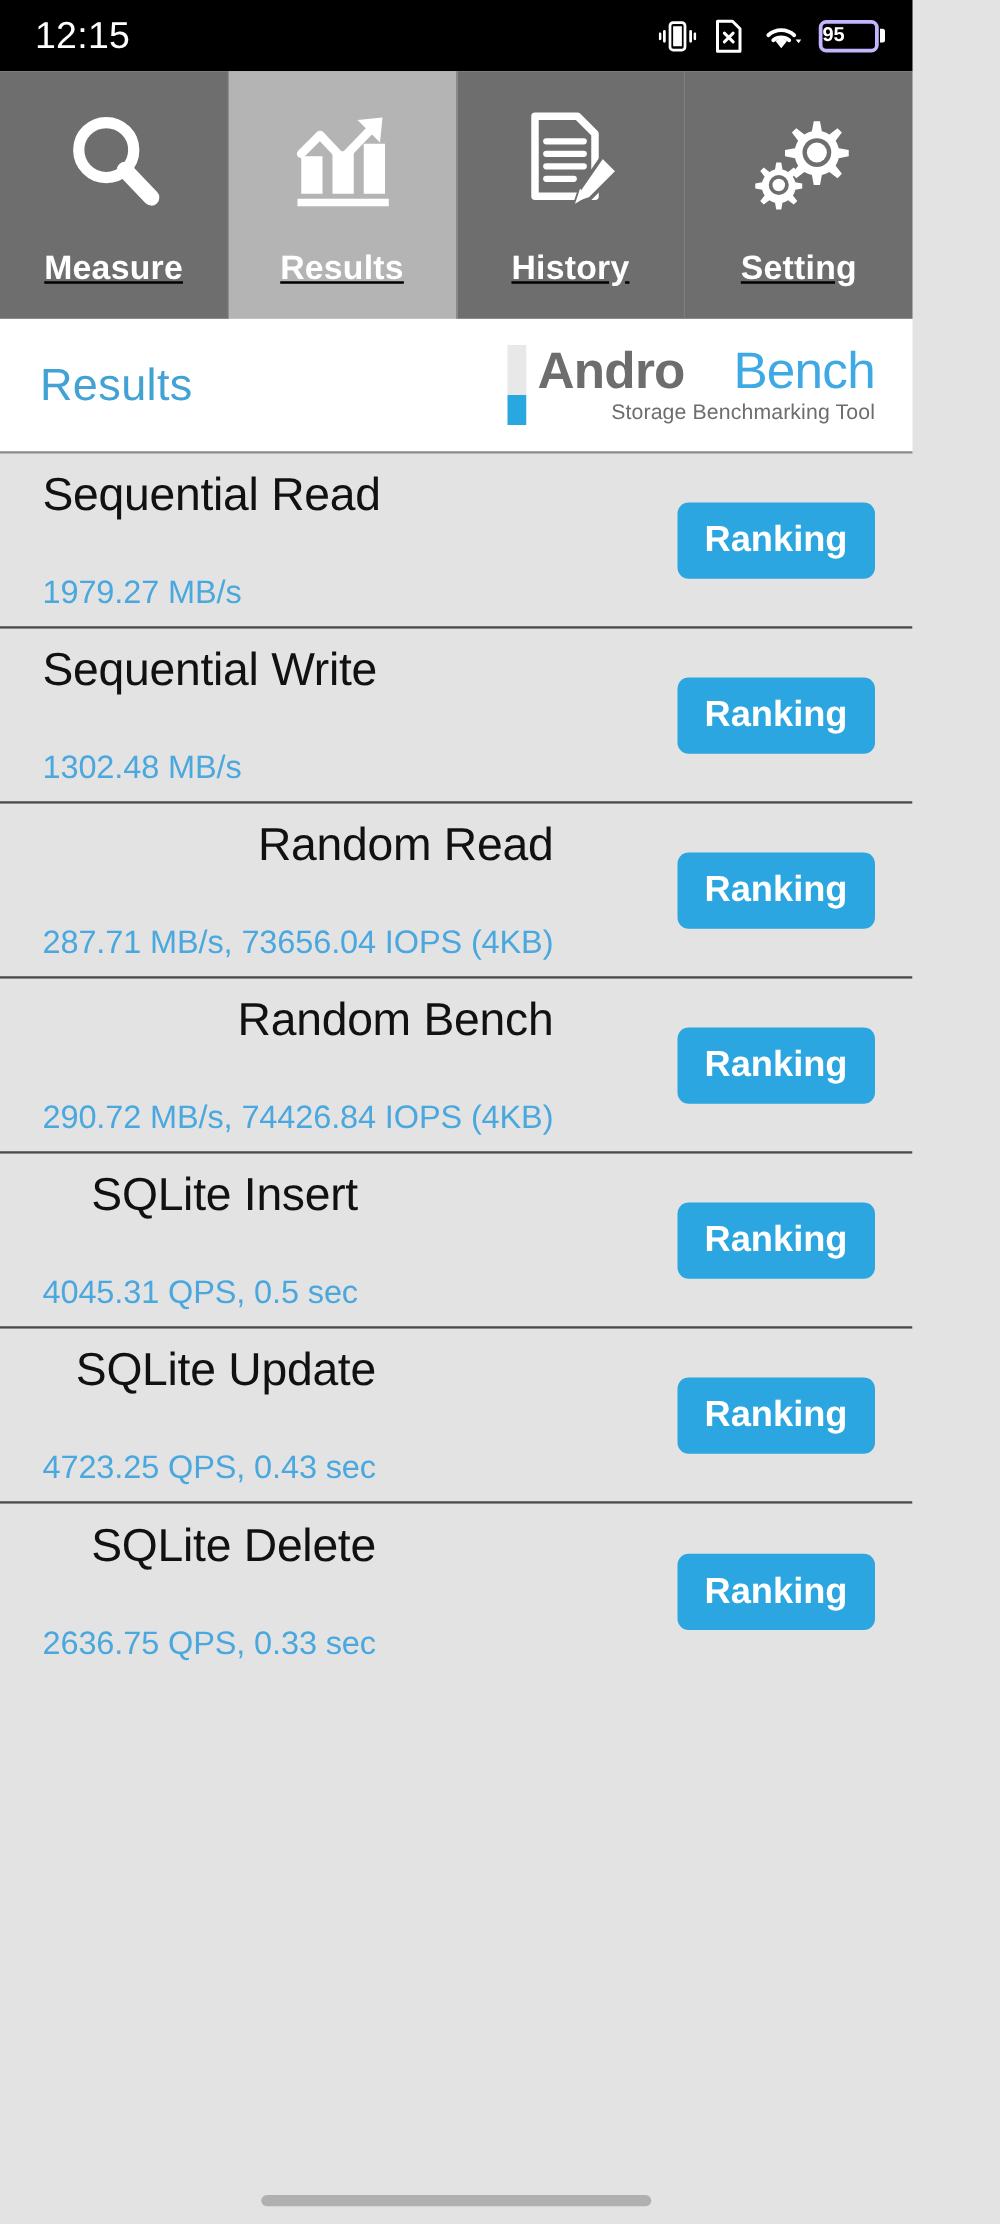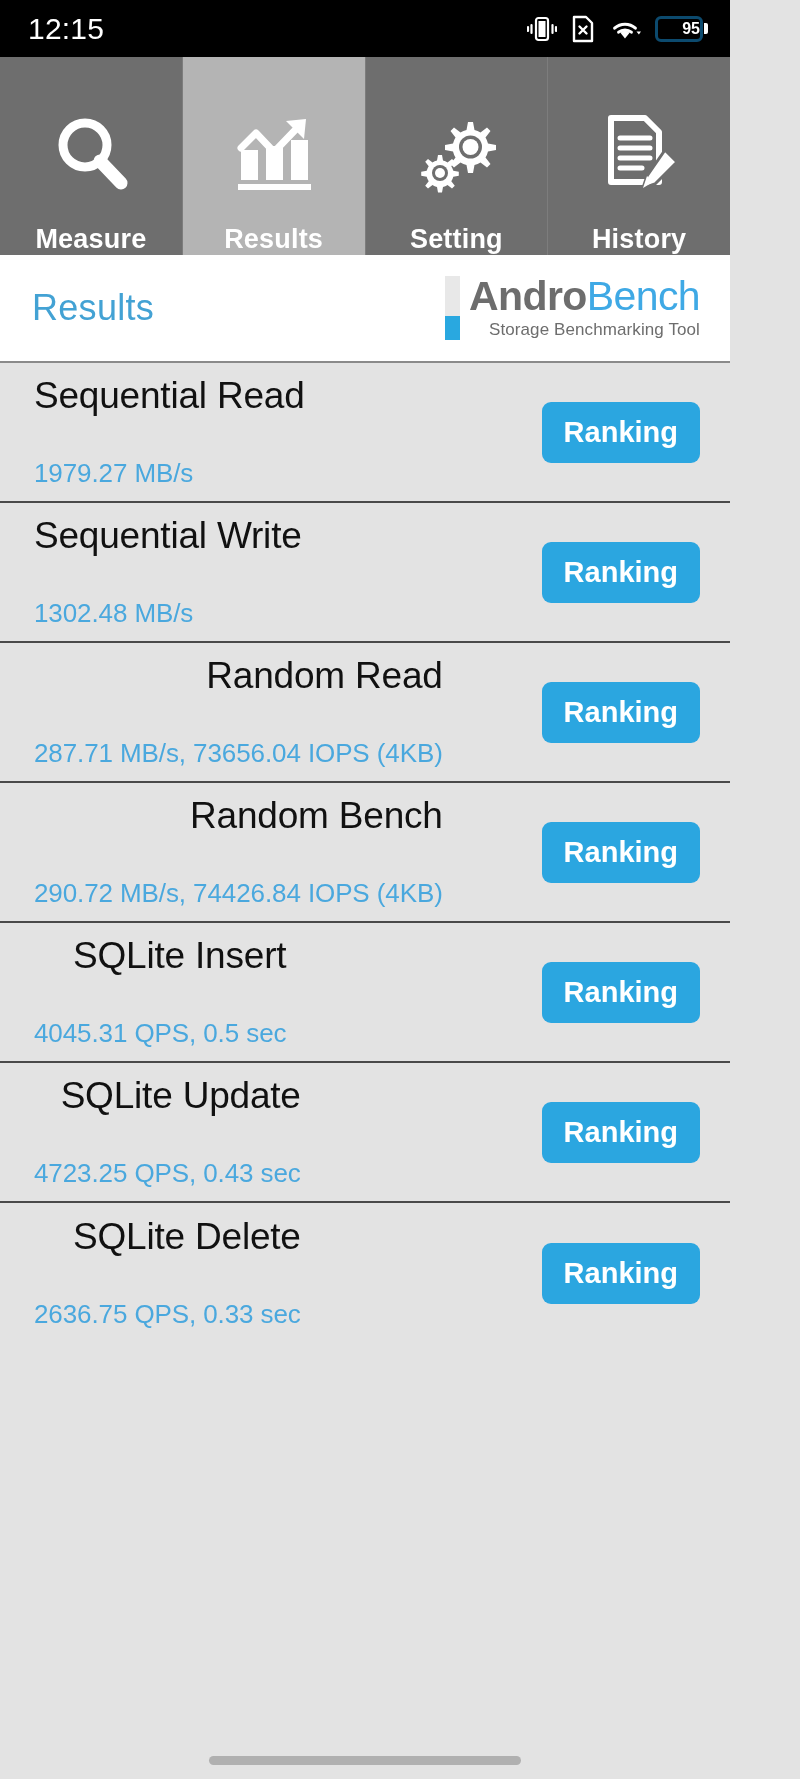--- a/index.html
+++ b/index.html
@@ -17,33 +17,34 @@
     display:flex; align-items:center; justify-content:space-between;
     padding:0 22px 0 28px; flex:0 0 57px;
   }
   .clock { font-size:30px; letter-spacing:0.2px; font-weight:400; }
   .status-icons { display:flex; align-items:center; gap:14px; }
   .status-icons svg { display:block; }
   .batt {
     display:flex; align-items:center;
   }
   .batt-body {
-    width:48px; height:26px; border:3px solid #0c4a6e; border-radius:6px;
-    display:flex; align-items:center; justify-content:flex-end;
+    width:48px; height:26px; border:3px solid #c4b5fd; border-radius:6px;
+    display:flex; align-items:center; justify-content:flex-start;
   }
   .batt-body span { font-size:16px; font-weight:700; color:#fff; line-height:1; }
   .batt-tip { width:4px; height:11px; background:#fff; border-radius:0 2px 2px 0; margin-left:1px; }
 
   
   .tabbar { display:flex; height:198px; flex:0 0 198px; }
   .tab {
     flex:1 1 0; background:#6e6e6e;
-    display:flex; flex-direction:column; align-items:center; justify-content:flex-end;
+    display:flex; flex-direction:column; align-items:center; justify-content:center;
     gap:24px; position:relative; cursor:pointer;
     border-right:1px solid #7d7d7d;
+    text-decoration:underline;
   }
   .tab:last-child { border-right:none; }
   .tab.active { background:#b4b4b4; }
   .tab-icon { height:92px; display:flex; align-items:center; justify-content:center; }
   .tab-icon svg { display:block; }
   .tab-label { color:#fff; font-size:27px; font-weight:700; letter-spacing:0.2px; }
 
   
   .header {
     background:#fff; height:108px; flex:0 0 108px;
@@ -52,21 +53,21 @@
     border-bottom:2px solid #8a8a8a;
   }
   .page-title { color:#43a2d4; font-size:36px; font-weight:400; letter-spacing:0.3px; }
   .logo { display:flex; align-items:stretch; gap:9px; }
   .logo-bar { width:15px; display:flex; flex-direction:column; }
   .logo-bar .lb-top { flex:0 0 62%; background:#e8e8e8; }
   .logo-bar .lb-bot { flex:1 1 auto; background:#29a8e0; }
   .logo-text { display:flex; flex-direction:column; justify-content:center; }
   .logo-main { font-size:41px; font-weight:700; line-height:0.98; letter-spacing:-0.6px; }
   .logo-main .andro { color:#6d6d6d; }
-  .logo-main .bench { color:#3fa9e5; font-weight:400; }
+  .logo-main .bench { color:#3fa9e5; font-weight:400;margin-left:39px; }
   .logo-sub { font-size:17px; color:#6d6d6d; text-align:right; margin-top:3px; letter-spacing:0.1px; }
 
   
   .list { flex:1 1 auto; background:#e3e3e3; overflow:hidden; }
   .row {
     height:140px; display:flex; align-items:center; justify-content:space-between;
     padding:0 30px 0 34px;
     border-bottom:2px solid #4a4a4a;
     background:#e3e3e3;
   }
@@ -149,44 +150,44 @@
           <path d="M13 40 L28 25 L46 44 L72 17" fill="none" stroke="#fff" stroke-width="7" stroke-linejoin="round" stroke-linecap="round"></path>
           <path d="M58 13 L78 11 L76 31 Z" fill="#fff"></path>
         </svg>
       </span>
       <span class="tab-label">Results</span>
     </div>
 
     <div class="tab">
       <span class="tab-icon">
         <svg width="92" height="92" viewBox="0 0 92 92">
+          <path d="M18 10h34l14 14v50H18z" fill="none" stroke="#fff" stroke-width="6" stroke-linejoin="round"></path>
+          <path d="M27 30h30M27 40h30M27 50h30M27 60h22" stroke="#fff" stroke-width="5" stroke-linecap="round"></path>
+          <path d="M72 42 L84 54 L62 76 L50 80 L54 68 Z" fill="#fff" stroke="#6e6e6e" stroke-width="3" stroke-linejoin="round"></path>
+          <path d="M50 80 L54 68 L60 74 Z" fill="#fff"></path>
+        </svg>
+      </span>
+      <span class="tab-label">History</span>
+    </div>
+
+    <div class="tab">
+      <span class="tab-icon">
+        <svg width="92" height="92" viewBox="0 0 92 92">
           <g fill="#fff">
             <path d="M58 14 l5 0 1.5 8 a20 20 0 0 1 6 2.5 l6.5-5 3.5 3.5 -5 6.5 a20 20 0 0 1 2.5 6 l8 1.5 0 5 -8 1.5 a20 20 0 0 1 -2.5 6 l5 6.5 -3.5 3.5 -6.5-5 a20 20 0 0 1 -6 2.5 l-1.5 8 -5 0 -1.5-8 a20 20 0 0 1 -6-2.5 l-6.5 5 -3.5-3.5 5-6.5 a20 20 0 0 1 -2.5-6 l-8-1.5 0-5 8-1.5 a20 20 0 0 1 2.5-6 l-5-6.5 3.5-3.5 6.5 5 a20 20 0 0 1 6-2.5 z"></path>
             <circle cx="60.5" cy="39" r="11.5" fill="#6e6e6e"></circle>
             <circle cx="60.5" cy="39" r="8" fill="#fff"></circle>
             <path d="M28 47 l4 0 1 5.5 a14 14 0 0 1 4.5 2 l4.5-3.5 2.8 2.8 -3.5 4.5 a14 14 0 0 1 2 4.5 l5.5 1 0 4 -5.5 1 a14 14 0 0 1 -2 4.5 l3.5 4.5 -2.8 2.8 -4.5-3.5 a14 14 0 0 1 -4.5 2 l-1 5.5 -4 0 -1-5.5 a14 14 0 0 1 -4.5-2 l-4.5 3.5 -2.8-2.8 3.5-4.5 a14 14 0 0 1 -2-4.5 l-5.5-1 0-4 5.5-1 a14 14 0 0 1 2-4.5 l-3.5-4.5 2.8-2.8 4.5 3.5 a14 14 0 0 1 4.5-2 z"></path>
             <circle cx="30" cy="65" r="8" fill="#6e6e6e"></circle>
             <circle cx="30" cy="65" r="5" fill="#fff"></circle>
           </g>
         </svg>
       </span>
       <span class="tab-label">Setting</span>
     </div>
-
-    <div class="tab">
-      <span class="tab-icon">
-        <svg width="92" height="92" viewBox="0 0 92 92">
-          <path d="M18 10h34l14 14v50H18z" fill="none" stroke="#fff" stroke-width="6" stroke-linejoin="round"></path>
-          <path d="M27 30h30M27 40h30M27 50h30M27 60h22" stroke="#fff" stroke-width="5" stroke-linecap="round"></path>
-          <path d="M72 42 L84 54 L62 76 L50 80 L54 68 Z" fill="#fff" stroke="#6e6e6e" stroke-width="3" stroke-linejoin="round"></path>
-          <path d="M50 80 L54 68 L60 74 Z" fill="#fff"></path>
-        </svg>
-      </span>
-      <span class="tab-label">History</span>
-    </div>
   </div>
 
   <div class="header">
     <div class="page-title">Results</div>
     <div class="logo">
       <div class="logo-bar">
         <div class="lb-top"></div>
           <div class="lb-bot"></div>
       </div>
       <div class="logo-text">

